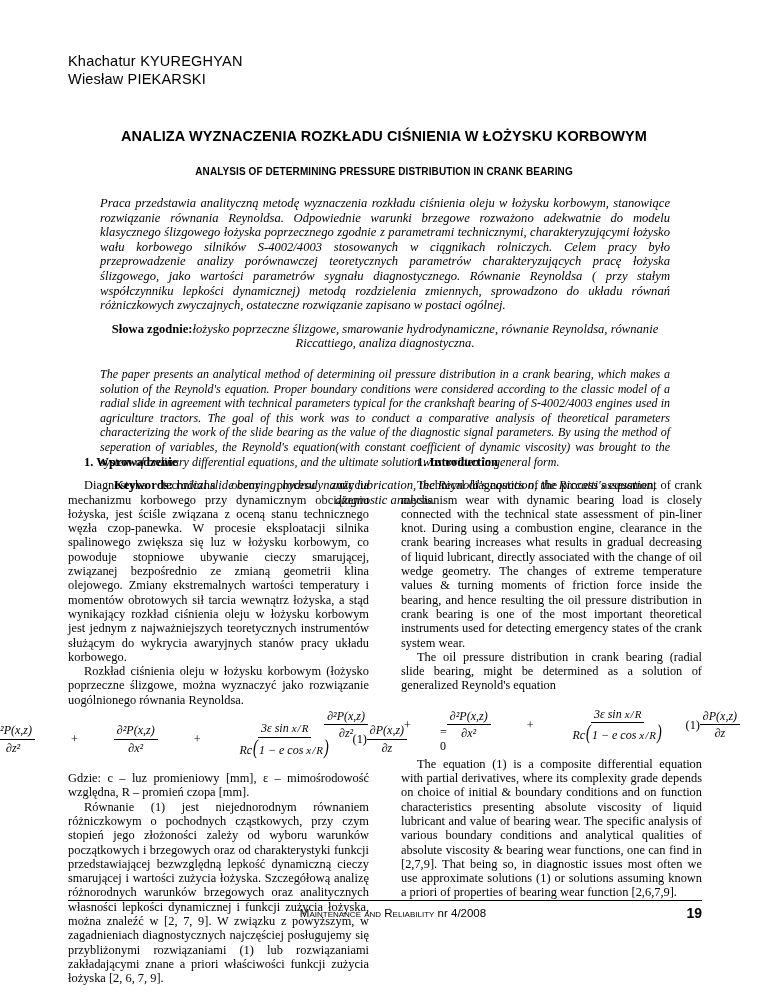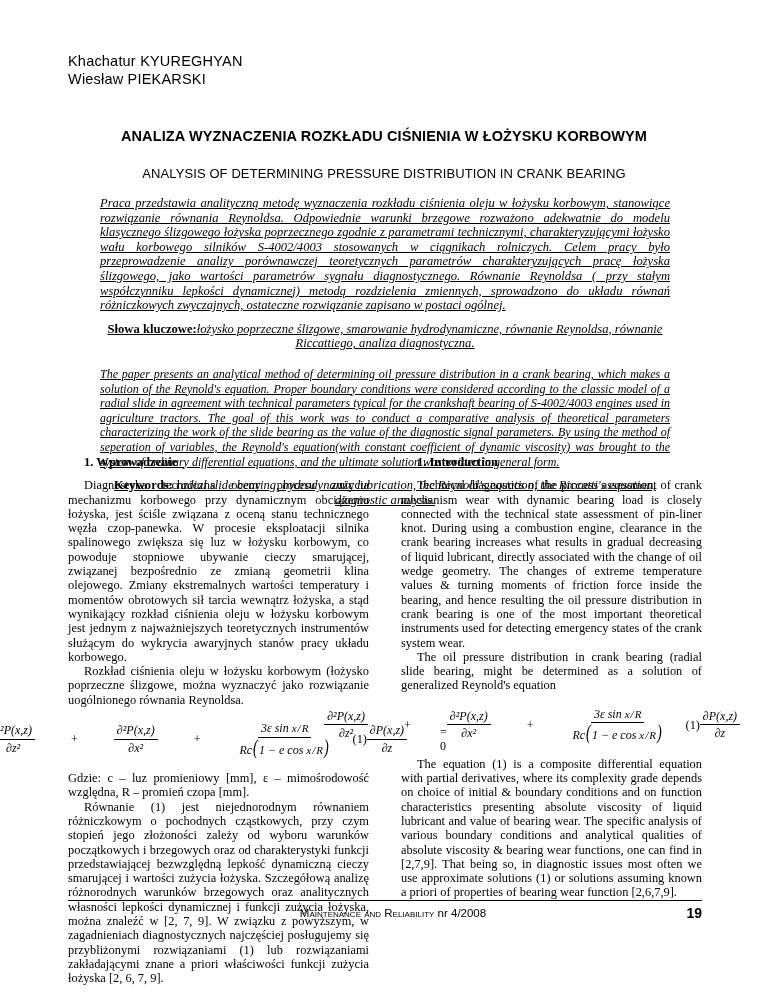--- a/index.html
+++ b/index.html
@@ -40,31 +40,30 @@
     text-align: center;
   }
   .title-pl {
     font-family: "Liberation Sans", sans-serif;
     font-weight: bold;
     font-size: 14.5px;
     letter-spacing: 0.1px;
   }
   .title-en {
     font-family: "Liberation Sans", sans-serif;
-    font-weight: normal;
-    font-size: 13px;
+    font-weight: bold;
+    font-size: 10px;
     letter-spacing: 0.1px;
     margin-top: 22px;
   }
   .abstracts {
     position: absolute;
     left: 100px;
     top: 196px;
     width: 570px;
-    text-decoration: underline;
   }
   .abs-pl {
     font-style: italic;
     font-size: 12.6px;
     line-height: 14.6px;
     text-align: justify;
   }
   .kw-pl {
     margin-top: 9px;
     font-size: 12.6px;
@@ -211,21 +210,21 @@
   </div>
 
   <div class="title-block">
     <div class="title-pl">ANALIZA WYZNACZENIA ROZKŁADU CIŚNIENIA W ŁOŻYSKU KORBOWYM</div>
     <div class="title-en">ANALYSIS OF DETERMINING PRESSURE DISTRIBUTION IN CRANK BEARING</div>
   </div>
 
   <div class="abstracts">
     <div class="abs-pl">Praca przedstawia analityczną metodę wyznaczenia rozkładu ciśnienia oleju w łożysku korbowym, stanowiące rozwiązanie równania Reynoldsa. Odpowiednie warunki brzegowe rozważono adekwatnie do modelu klasycznego ślizgowego łożyska poprzecznego zgodnie z parametrami technicznymi, charakteryzującymi łożysko wału korbowego silników S-4002/4003 stosowanych w ciągnikach rolniczych. Celem pracy było przeprowadzenie analizy porównawczej teoretycznych parametrów charakteryzujących pracę łożyska ślizgowego, jako wartości parametrów sygnału diagnostycznego. Równanie Reynoldsa ( przy stałym współczynniku lepkości dynamicznej) metodą rozdzielenia zmiennych, sprowadzono do układu równań różniczkowych zwyczajnych, ostateczne rozwiązanie zapisano w postaci ogólnej.</div>
     <div class="kw-pl">
-      <b>Słowa kluczowe:</b><i>łożysko poprzeczne ślizgowe, smarowanie hydrodynamiczne, równanie Reynoldsa, równanie Riccattiego, analiza diagnostyczna.</i>
+      <b>Słowa zgodnie:</b><i>łożysko poprzeczne ślizgowe, smarowanie hydrodynamiczne, równanie Reynoldsa, równanie Riccattiego, analiza diagnostyczna.</i>
     </div>
     <div class="abs-en">The paper presents an analytical method of determining oil pressure distribution in a crank bearing, which makes a solution of the Reynold's equation. Proper boundary conditions were considered according to the classic model of a radial slide in agreement with technical parameters typical for the crankshaft bearing of S-4002/4003 engines used in agriculture tractors. The goal of this work was to conduct a comparative analysis of theoretical parameters characterizing the work of the slide bearing as the value of the diagnostic signal parameters. By using the method of seperation of variables, the Reynold's equation(with constant coefficient of dynamic viscosity) was brought to the system of ordinary differential equations, and the ultimate solution was written in general form.</div>
     <div class="kw-en">
       <b>Keywords:</b> <span>radial slide bearing, hydrodynamic lubrication, the Reynold's equation, the Riccatti's equation, diagnostic analysis.</span>
     </div>
   </div>
 
   <div class="columns">
 
     <div class="col">

